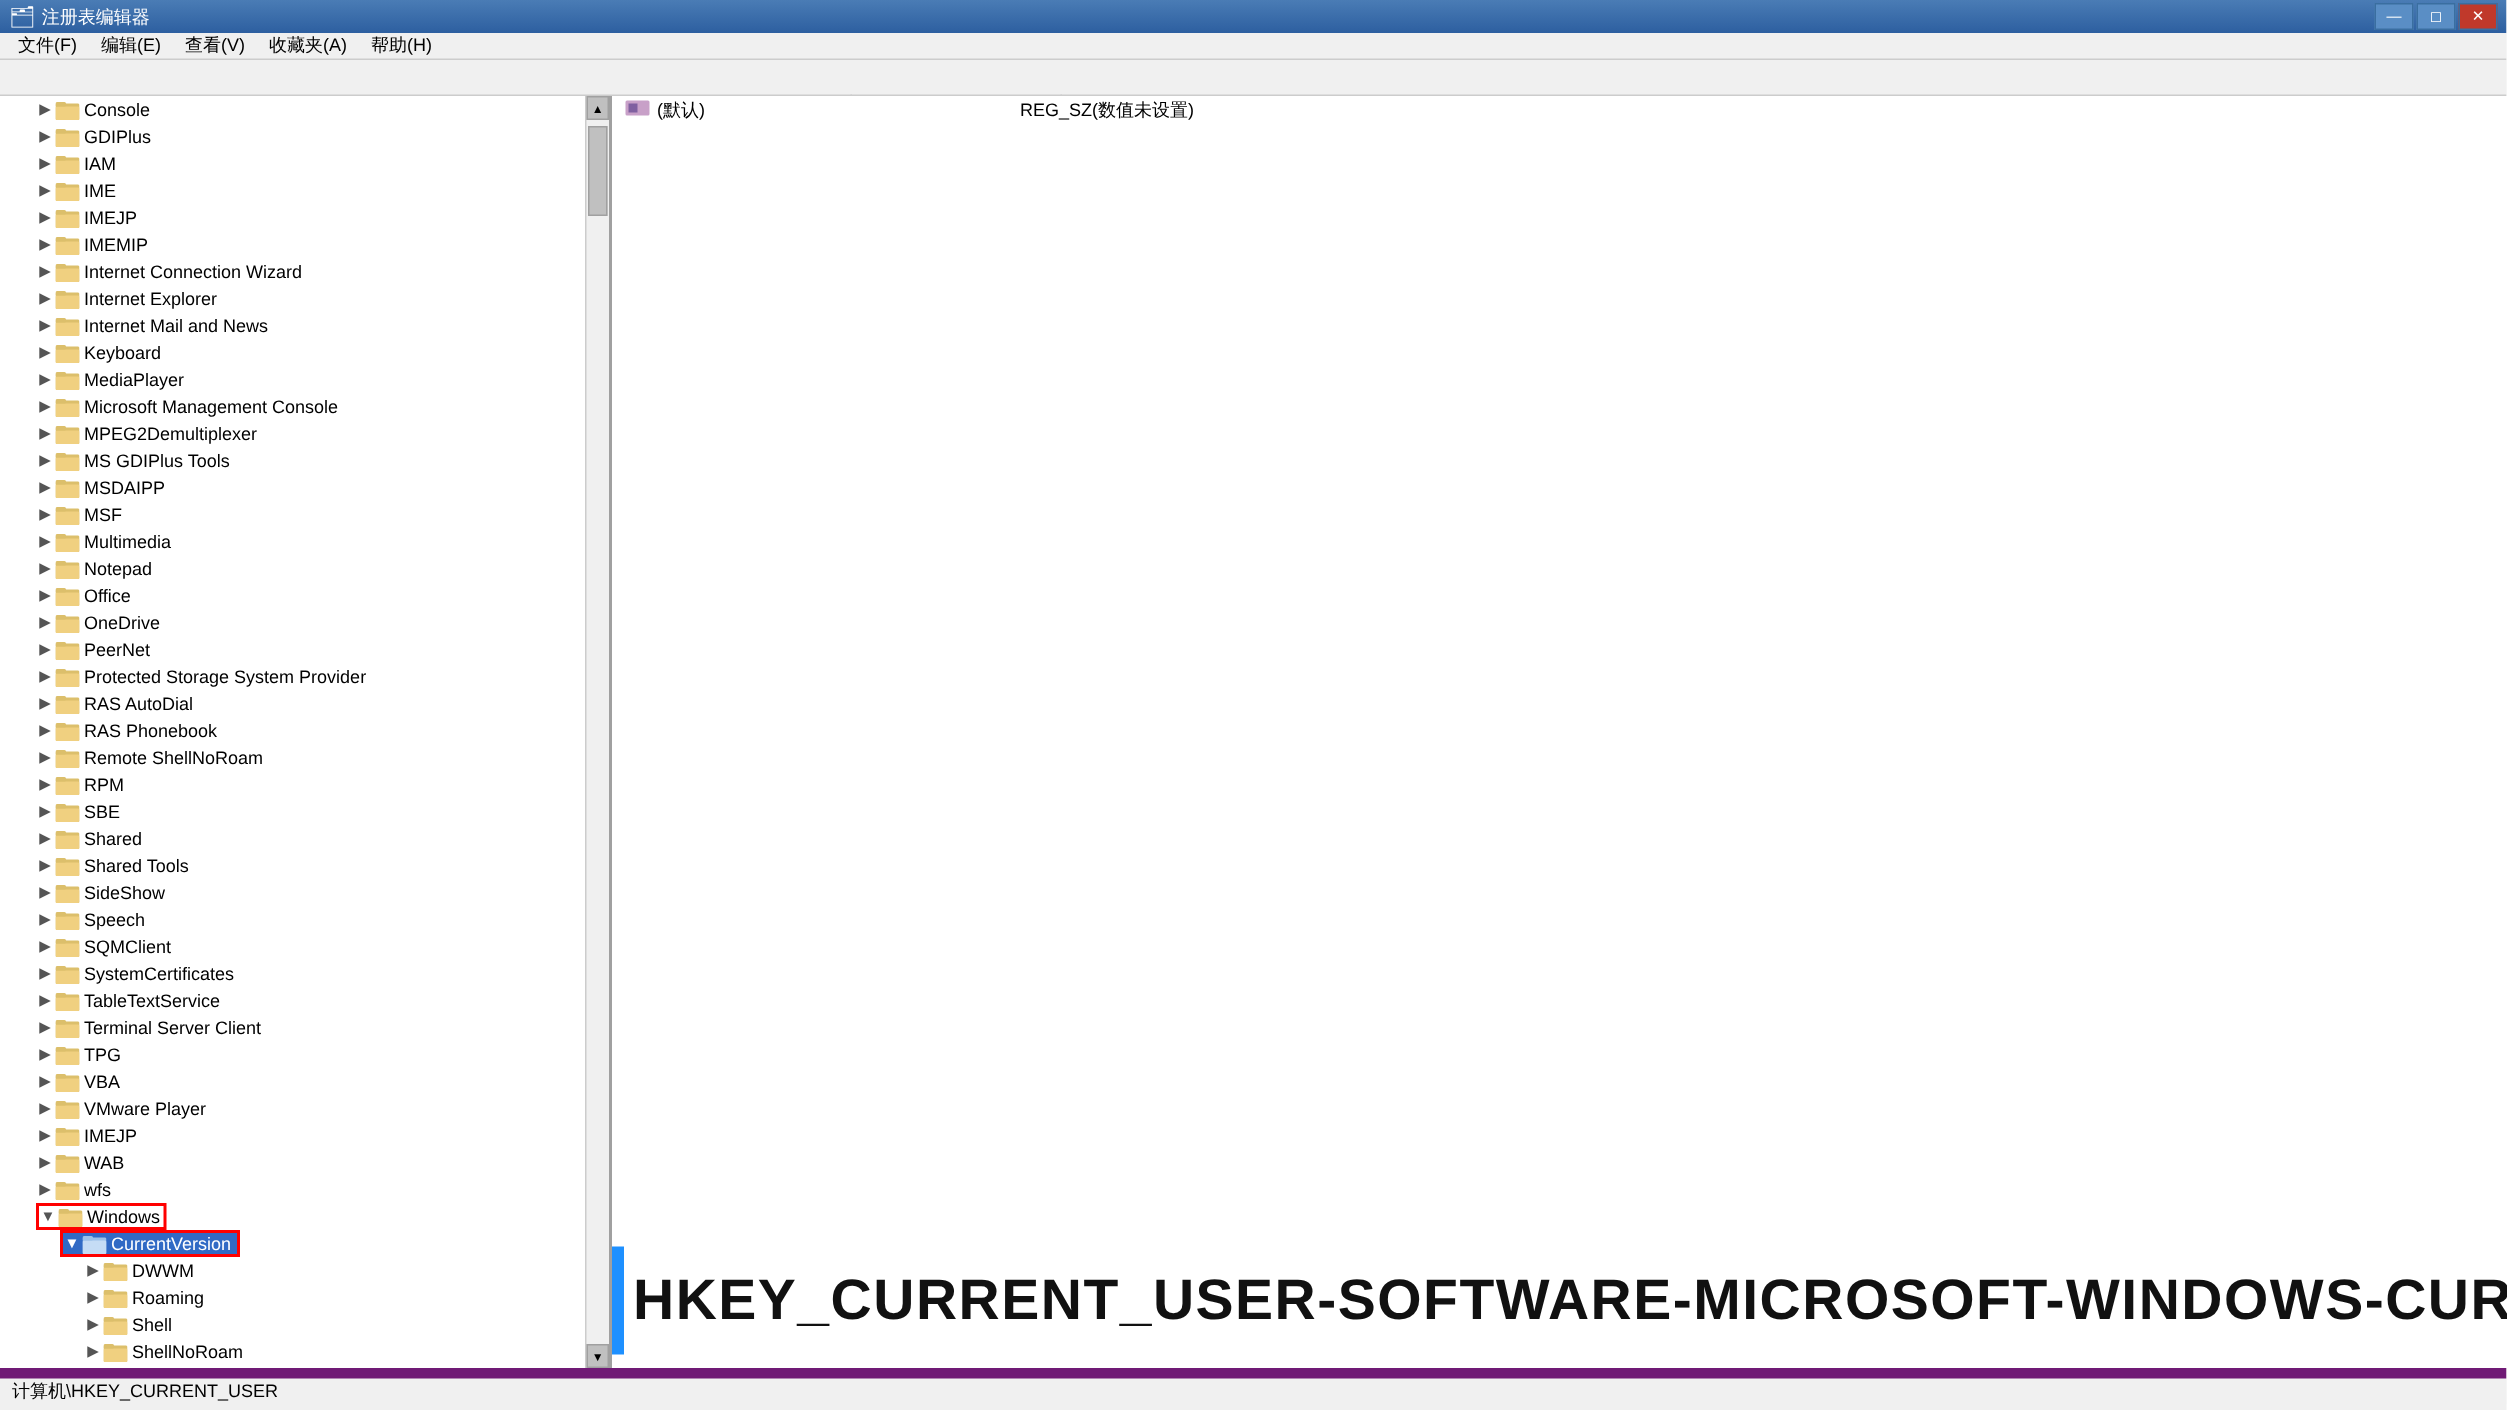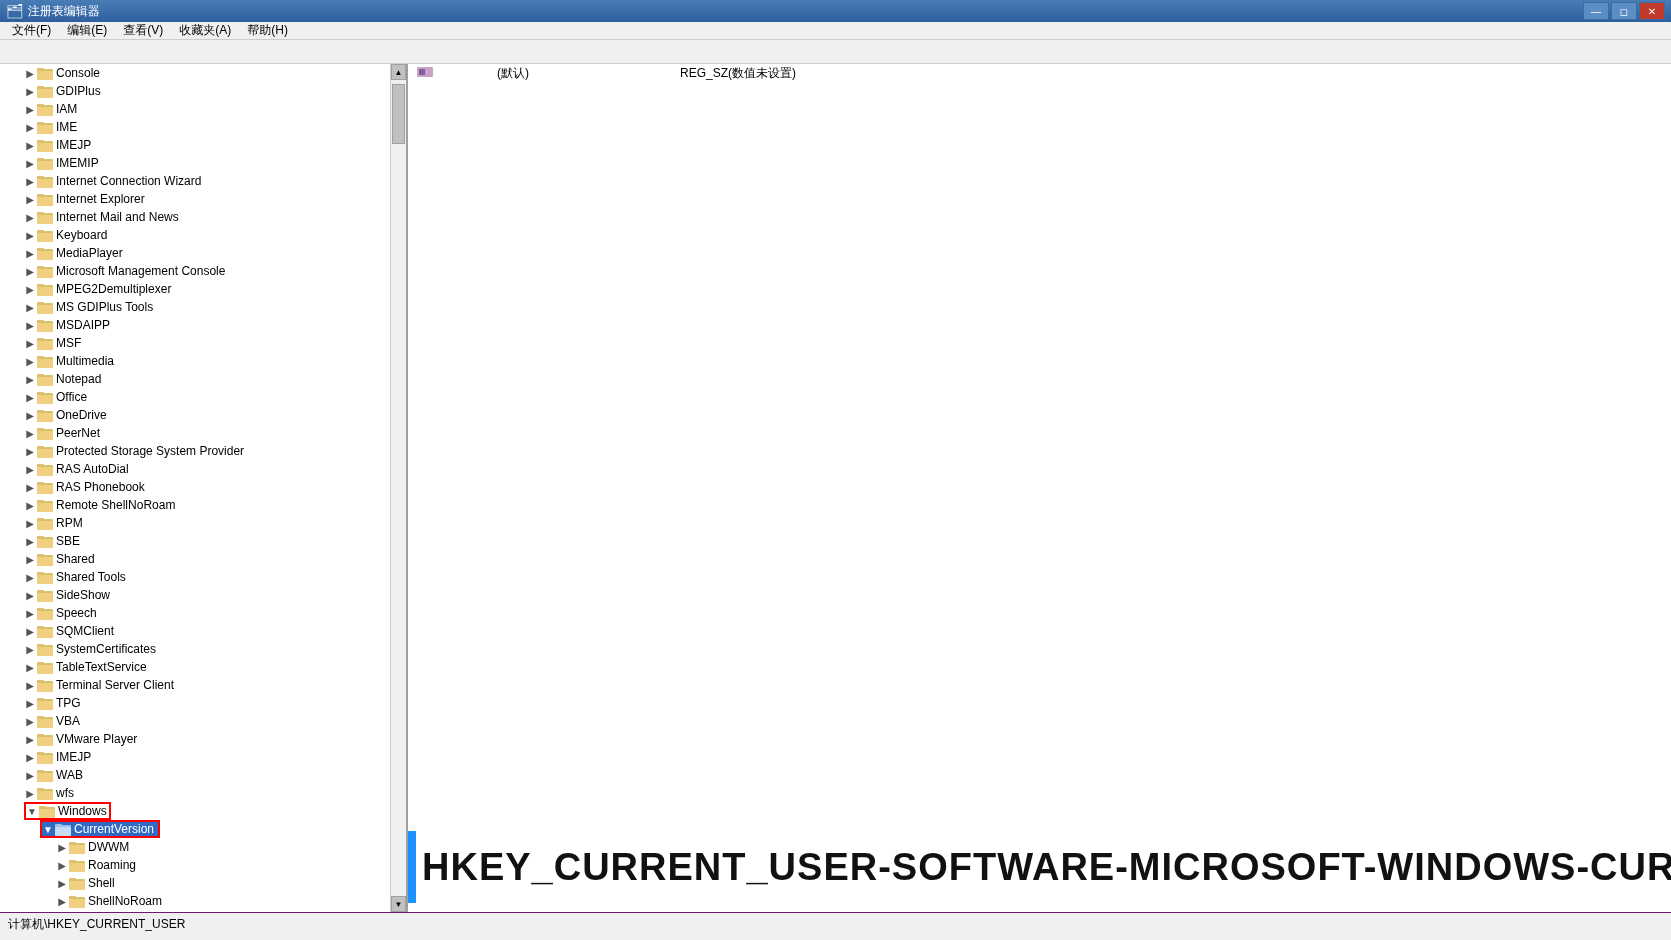--- a/index.html
+++ b/index.html
@@ -122,21 +122,21 @@
       height: 18px;
       padding: 0 4px;
       cursor: default;
       font-size: 12px;
     }
     
     
     .status-bar {
       background: #f0f0f0;
       height: 24px;
-      border-top: 1px solid #701a75;
+      border-top: 7px solid #701a75;
       display: flex;
       align-items: center;
       padding: 0 8px;
       font-size: 12px;
     }
     
     .tree-container { position: relative; }
   </style>
 </head>
 <body>
@@ -671,21 +671,21 @@
 
   <div class="right-pane" style="position:relative;">
 
     <div class="data-row" style="padding:2px 8px;">
       <span style="margin-right:4px;">
         <svg width="18" height="14" viewBox="0 0 18 14">
             <rect x="1" y="2" width="16" height="10" rx="1" fill="#c8a0c8"></rect>
             <rect x="3" y="4" width="6" height="6" rx="0" fill="#8060a0"></rect>
           </svg>
       </span>
-      <span style="width:150px; display:inline-block;text-align:center;">(默认)</span>
+      <span style="width:150px; display:inline-block;">(默认)</span>
       <span style="width:140px; display:inline-block;text-align:right;">REG_SZ</span>
       <span>(数值未设置)</span>
     </div>
 
     <div style="position:absolute; bottom:0; left:0; right:0; height:90px; background:white; display:flex; align-items:center; padding-left:0;">
       <div style="width:8px; height:72px; background:#1e90ff; margin-right:6px; flex-shrink:0;"></div>
       <span style="font-size:38px; font-weight:bold; color:#111; letter-spacing:1px; white-space:nowrap; font-family: Arial, sans-serif;">HKEY_CURRENT_USER-SOFTWARE-MICROSOFT-WINDOWS-CURRENTVERSION</span>
     </div>
   </div>
 

